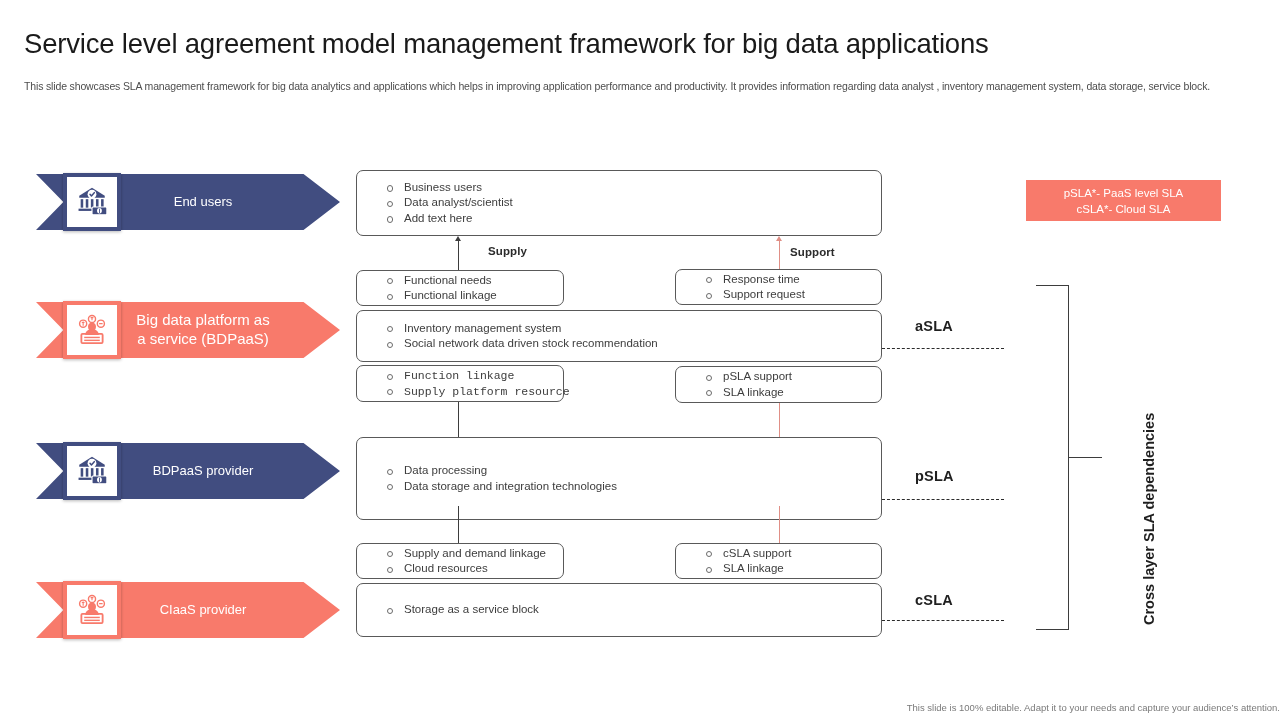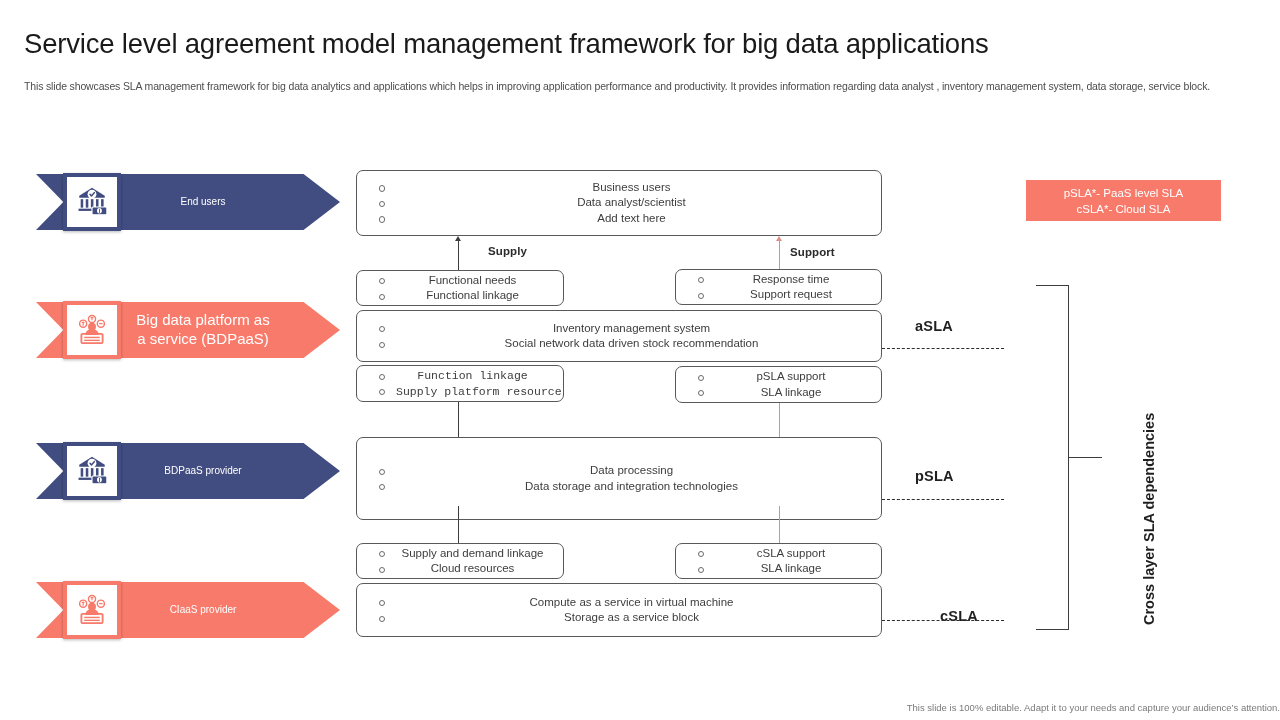--- a/index.html
+++ b/index.html
@@ -29,21 +29,21 @@
   
   .arrow{
     position:absolute;height:56px;
     display:flex;align-items:center;
     -webkit-clip-path:polygon(0 0, 88% 0, 100% 50%, 88% 100%, 0 100%, 9% 50%);
     clip-path:polygon(0 0, 88% 0, 100% 50%, 88% 100%, 0 100%, 9% 50%);
   }
   .arrow.navy{background:#414d80;}
   .arrow.coral{background:#f87a6b;}
   .arrow-label{
-    color:#ffffff;font-size:10px;line-height:1.25;
+    color:#ffffff;font-size:13px;line-height:1.25;
     text-align:center;width:100%;padding-left:62px;padding-right:32px;
     box-sizing:border-box;
   }
   .arrow-label.two-line{font-size:15px;}
 
   
   .icon-tile{
     position:absolute;width:58px;height:58px;box-sizing:border-box;
     background:#ffffff;display:flex;align-items:center;justify-content:center;
     box-shadow:0 1px 3px rgba(0,0,0,.28);
@@ -52,21 +52,21 @@
   .icon-tile.coral{border:4px solid #f87a6b;}
   .icon-tile svg{width:34px;height:34px;display:block;}
 
   
   .box{
     position:absolute;box-sizing:border-box;
     border:1px solid #595959;border-radius:7px;background:#ffffff;
     display:flex;flex-direction:column;justify-content:center;
     padding:4px 10px 4px 14px;
   }
-  .box ul{list-style:none;margin:4px;padding:0;text-align:center;}
+  .box ul{list-style:none;margin:12px;padding:0;}
   .box li{
     font-size:11.5px;line-height:15.5px;color:#3d3d3d;
     position:relative;padding-left:21px;white-space:nowrap;
   }
   .box li::before{
     content:"";position:absolute;left:4px;top:5.5px;
     width:4.4px;height:4.4px;border:1px solid #6b6b6b;border-radius:50%;
   }
 
   
@@ -281,32 +281,31 @@
     </ul>
   </div>
   <div class="box" style="left:675px;top:543px;width:207px;height:36px;">
     <ul>
       <li>cSLA support</li>
       <li>SLA linkage</li>
     </ul>
   </div>
   <div class="box" style="left:356px;top:583px;width:526px;height:54px;">
     <ul>
-      <li>Compute as a service  in virtual  machine</li>
       <li>Storage as a service block</li>
     </ul>
   </div>
 
   <div class="sla-label" style="left:915px;top:318px;">aSLA</div>
   <div class="dashed" style="left:882px;top:348px;width:122px;"></div>
 
   <div class="sla-label" style="left:915px;top:468px;">pSLA</div>
   <div class="dashed" style="left:882px;top:499px;width:122px;"></div>
 
-  <div class="sla-label" style="left:915px;top:608px;margin-left:25px;">cSLA</div>
+  <div class="sla-label" style="left:915px;top:592px;">cSLA</div>
   <div class="dashed" style="left:882px;top:620px;width:122px;"></div>
 
   <div class="legend" style="left:1026px;top:180px;width:195px;height:41px;">
     <span>pSLA*- PaaS level  SLA</span>
     <span>cSLA*- Cloud  SLA</span>
   </div>
 
   <div class="bracket" style="left:1036px;top:285px;width:36px;height:345px;">
     <div class="b-h" style="left:0;top:0;width:32px;"></div>
     <div class="b-v" style="left:32px;top:0;height:345px;"></div>

